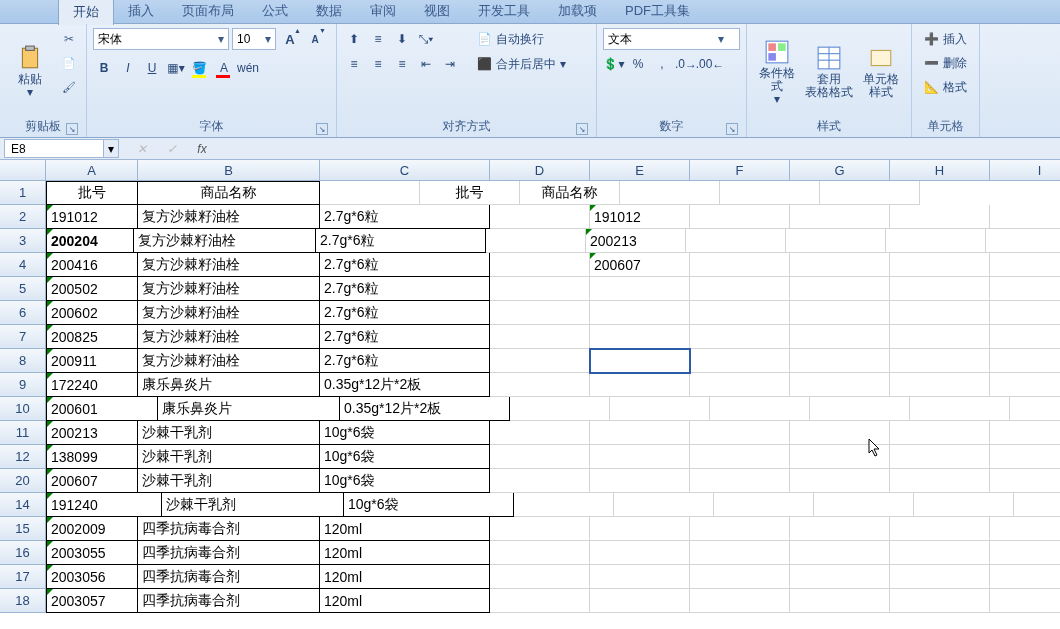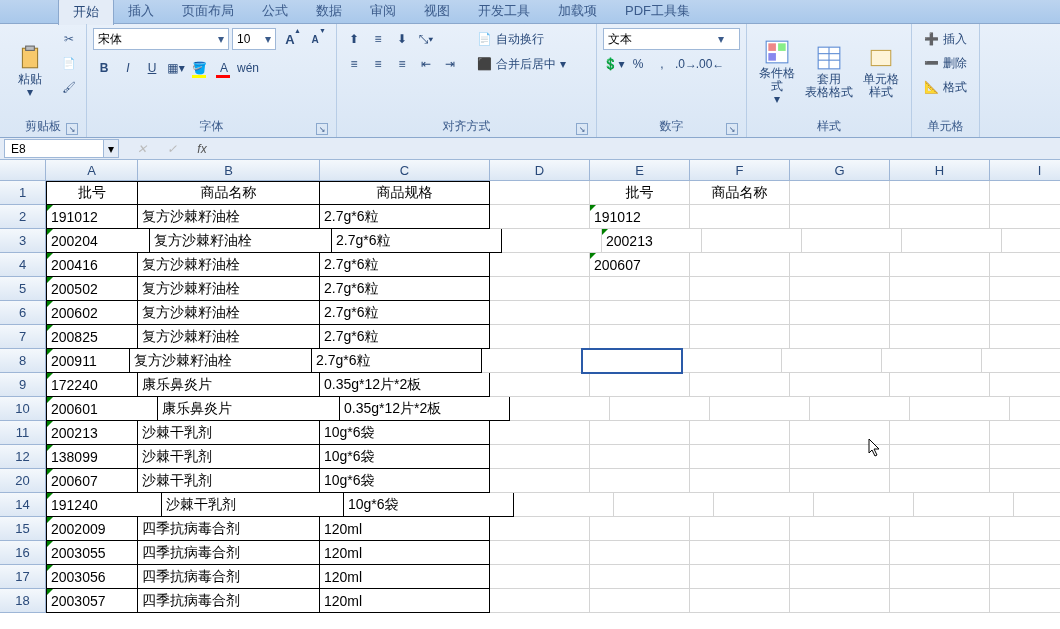--- a/index.html
+++ b/index.html
@@ -266,41 +266,40 @@
       <div class="row-h">14</div>
       <div class="row-h">15</div>
       <div class="row-h">16</div>
       <div class="row-h">17</div>
       <div class="row-h">18</div>
     </div>
   <div class="cells" id="cells">
       <div class="row">
         <div class="cell bordered header-cell bordered-top bordered-left" style="width: 92px;">批号</div>
         <div class="cell bordered header-cell bordered-top" style="width: 182px;">商品名称</div>
-        <div class="cell bordered header-cell bordered-top" style="width: 170px;">商品规格</div>
         <div class="cell" style="width: 100px;"></div>
         <div class="cell header-cell" style="width: 100px;">批号</div>
         <div class="cell header-cell" style="width: 100px;">商品名称</div>
         <div class="cell" style="width: 100px;"></div>
         <div class="cell" style="width: 100px;"></div>
         <div class="cell" style="width: 100px;"></div>
       </div>
       <div class="row">
         <div class="cell bordered bordered-left green-tri" style="width: 92px;">191012</div>
         <div class="cell bordered" style="width: 182px;">复方沙棘籽油栓</div>
         <div class="cell bordered" style="width: 170px;">2.7g*6粒</div>
         <div class="cell" style="width: 100px;"></div>
         <div class="cell green-tri" style="width: 100px;">191012</div>
         <div class="cell" style="width: 100px;"></div>
         <div class="cell" style="width: 100px;"></div>
         <div class="cell" style="width: 100px;"></div>
         <div class="cell" style="width: 100px;"></div>
       </div>
       <div class="row">
-        <div class="cell bordered bordered-left green-tri" style="width: 104px;">200204</div>
+        <div class="cell bordered bordered-left green-tri" style="width: 88px; font-weight: bold;">200204</div>
         <div class="cell bordered" style="width: 182px;">复方沙棘籽油栓</div>
         <div class="cell bordered" style="width: 170px;">2.7g*6粒</div>
         <div class="cell" style="width: 100px;"></div>
         <div class="cell green-tri" style="width: 100px;">200213</div>
         <div class="cell" style="width: 100px;"></div>
         <div class="cell" style="width: 100px;"></div>
         <div class="cell" style="width: 100px;"></div>
         <div class="cell" style="width: 100px;"></div>
       </div>
       <div class="row">
@@ -341,21 +340,21 @@
         <div class="cell bordered" style="width: 182px;">复方沙棘籽油栓</div>
         <div class="cell bordered" style="width: 170px;">2.7g*6粒</div>
         <div class="cell" style="width: 100px;"></div>
         <div class="cell" style="width: 100px;"></div>
         <div class="cell" style="width: 100px;"></div>
         <div class="cell" style="width: 100px;"></div>
         <div class="cell" style="width: 100px;"></div>
         <div class="cell" style="width: 100px;"></div>
       </div>
       <div class="row">
-        <div class="cell bordered bordered-left green-tri" style="width: 84px;">200911</div>
+        <div class="cell bordered bordered-left green-tri" style="width: 92px;">200911</div>
         <div class="cell bordered" style="width: 182px;">复方沙棘籽油栓</div>
         <div class="cell bordered" style="width: 170px;">2.7g*6粒</div>
         <div class="cell" style="width: 100px;"></div>
         <div class="cell active-cell" style="width: 100px;"></div>
         <div class="cell" style="width: 100px;"></div>
         <div class="cell" style="width: 100px;"></div>
         <div class="cell" style="width: 100px;"></div>
         <div class="cell" style="width: 100px;"></div>
       </div>
       <div class="row">

